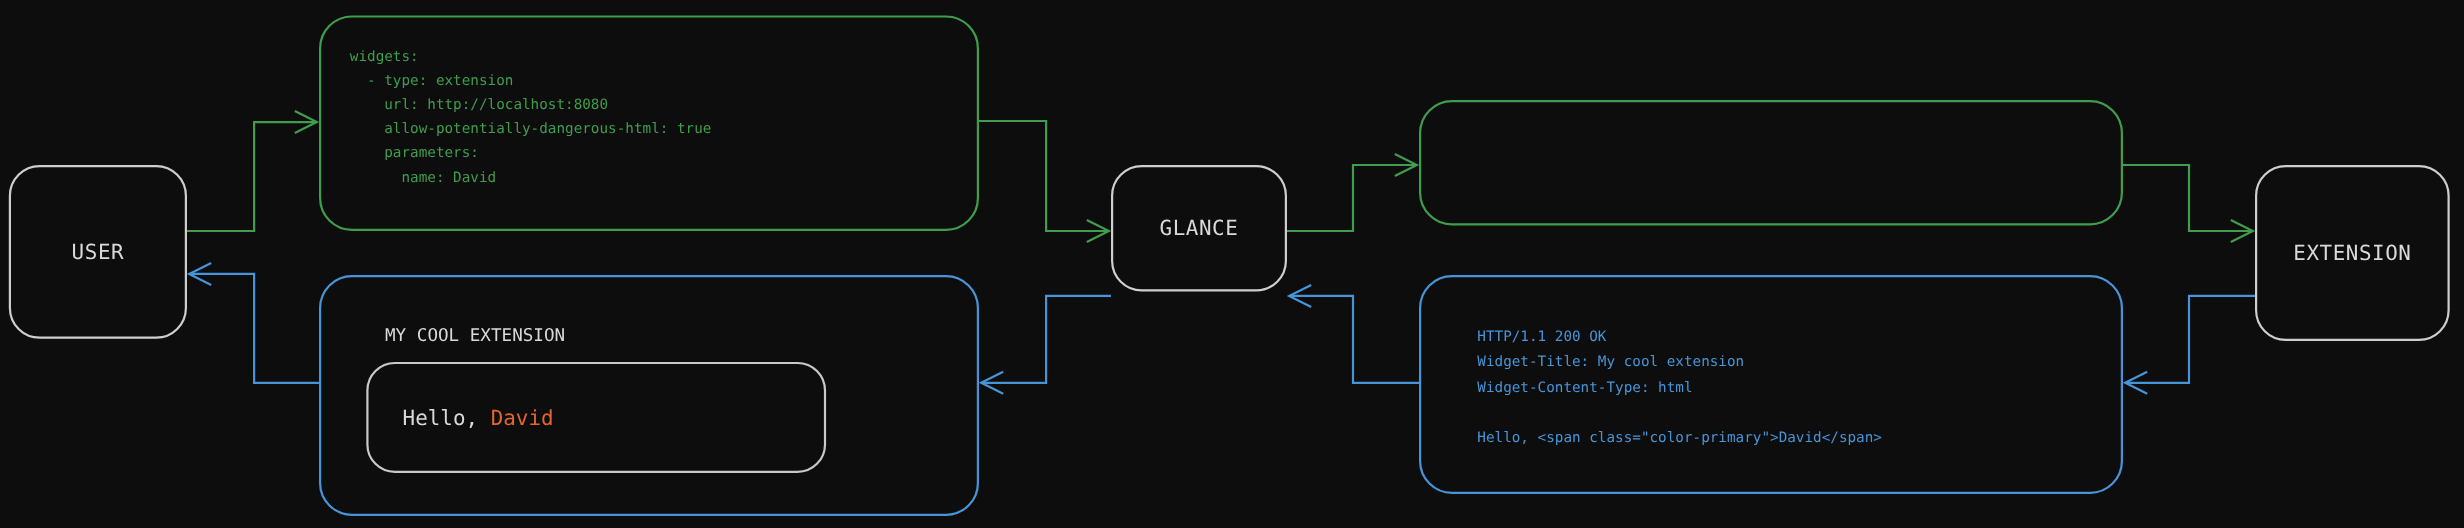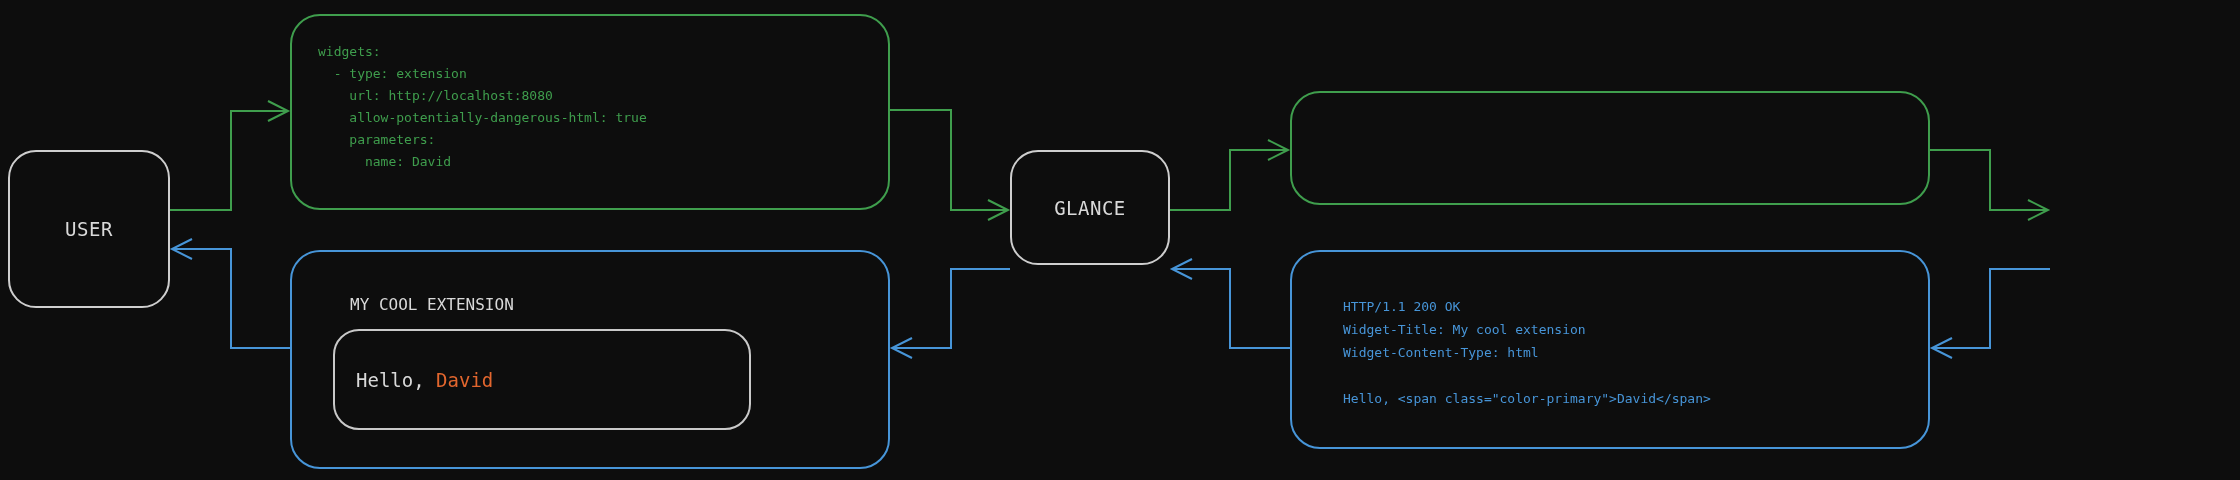--- a/index.html
+++ b/index.html
@@ -71,21 +71,21 @@
     color:var(--text-light);
     font-size:16px;line-height:22px;
     white-space:pre;
   }
   .inner-box{
     position:absolute;left:333px;top:329px;width:418px;height:101px;
     border:2px solid var(--inner-border);
     border-radius:26px;
     box-sizing:border-box;
     display:flex;align-items:center;
-    padding-left:21px;
+    padding-left:31px;
   }
   .greeting{font-size:19px;white-space:pre;}
   .greeting .prefix{color:var(--text-light);}
   .greeting .name{color:var(--orange);}
 </style>
 </head>
 <body>
 
 <div class="canvas">
 
@@ -131,20 +131,23 @@
       <polyline class="wire blue" points="192,239 172,249 192,259"></polyline>
     </g>
   </svg>
 
   <div class="node user">
     <span class="node-label">USER</span>
   </div>
   <div class="node glance">
     <span class="node-label">GLANCE</span>
   </div>
+  <div class="node extension">
+    <span class="node-label">EXTENSION</span>
+  </div>
 
   <div class="msgbox green config"></div>
   <pre class="code green config-code">widgets:
   - type: extension
     url: http://localhost:8080
     allow-potentially-dangerous-html: true
     parameters:
       name: David</pre>
 
   <div class="msgbox green request"></div>

